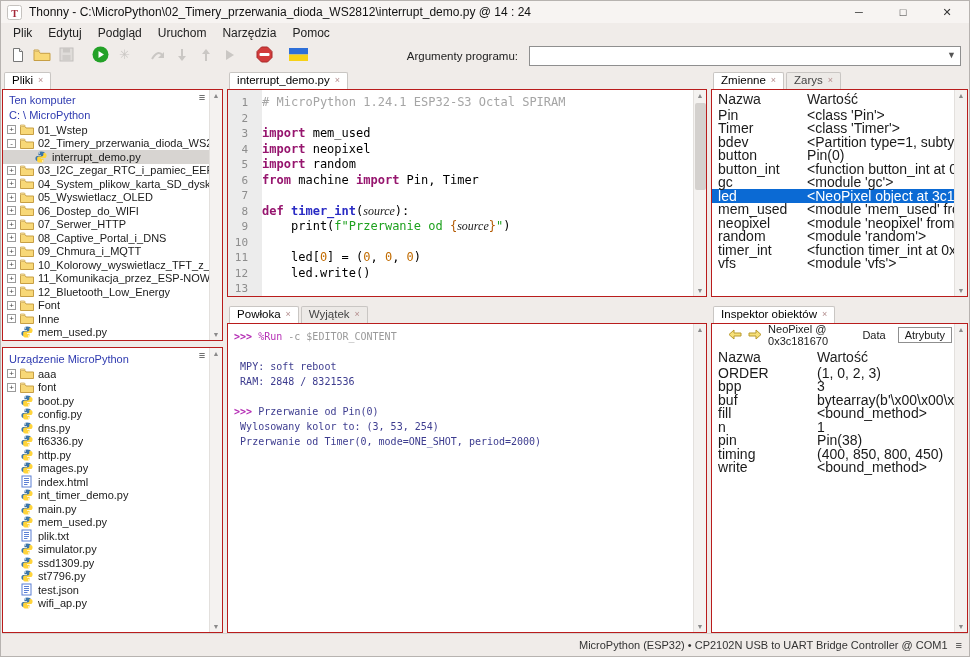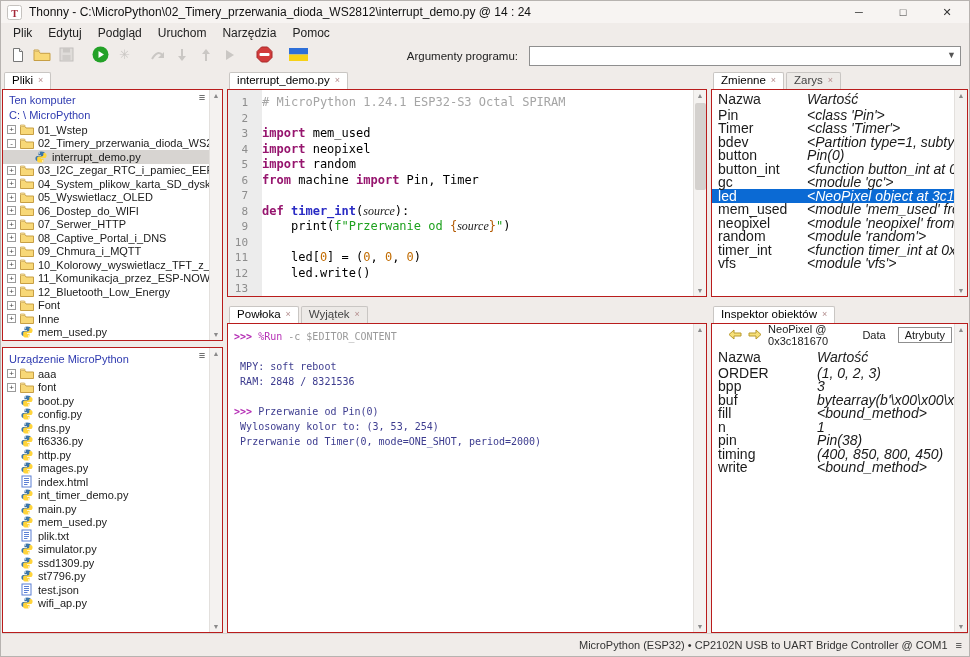--- a/index.html
+++ b/index.html
@@ -71,21 +71,21 @@
   
   .shell-inner { position:absolute; inset:0 13px 0 0; padding:5px 0 0 6px; overflow:hidden; font-family:"DejaVu Sans Mono","Liberation Mono",monospace; font-size:10px; line-height:15px; white-space:pre; }
   .prompt { color:#b52fb5; font-weight:bold; } .cmd { color:#b52fb5; } .arg { color:#9a9a9a; } .out { color:#3d3c8f; }
 
   
   .tbl { position:absolute; inset:0 13px 0 0; overflow:hidden; font-size:14px; }
   .tbl-head { display:flex; height:18px; align-items:center; color:#222; }
   .tbl-row { display:flex; height:13.5px; align-items:center; white-space:nowrap; }
   .tbl-row.sel { background:#0b6ad4; color:#fff; }
   .c1 { flex:0 0 auto; padding-left:6px; overflow:hidden; }
-  .c2 { flex:1; overflow:hidden; padding-right:2px;font-style:italic; }
+  .c2 { flex:1; overflow:hidden; padding-right:2px; }
   .vars .c1 { width:95px; } .insp .c1 { width:105px; }
   .insp-top { position:absolute; top:0; left:0; right:13px; height:22px; display:flex; align-items:center; gap:6px; padding-left:16px; font-size:11px; }
   .insp-btn { padding:1px 6px; }
   .insp-btn.boxed { border:1px solid #8f8f8f; background:#fff; }
   .insp .tbl { top:24px; }
 
   
   .statusbar { position:absolute; left:1px; right:1px; bottom:1px; height:22px; background:#f0ece9; border-top:1px solid #d8d4d1; display:flex; align-items:center; justify-content:flex-end; padding-right:6px; font-size:11px; color:#333; gap:8px; }
 </style>
 </head>

